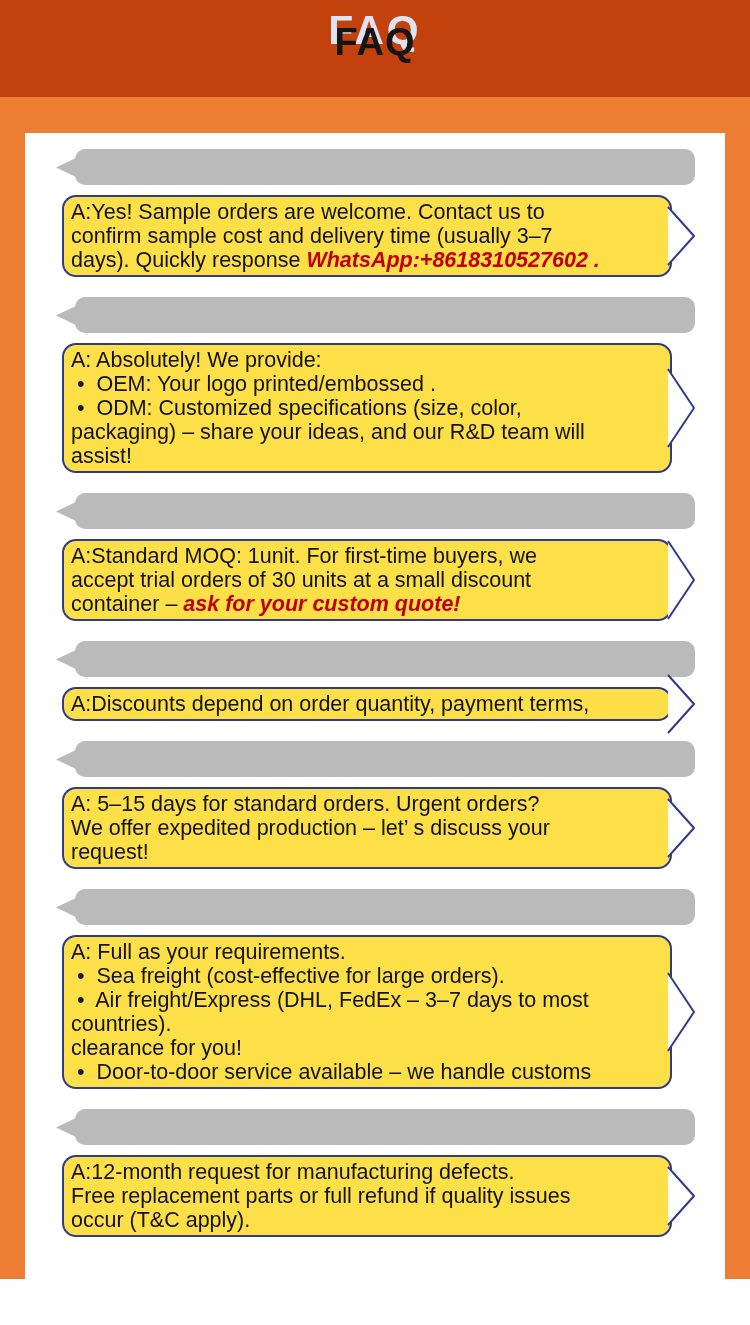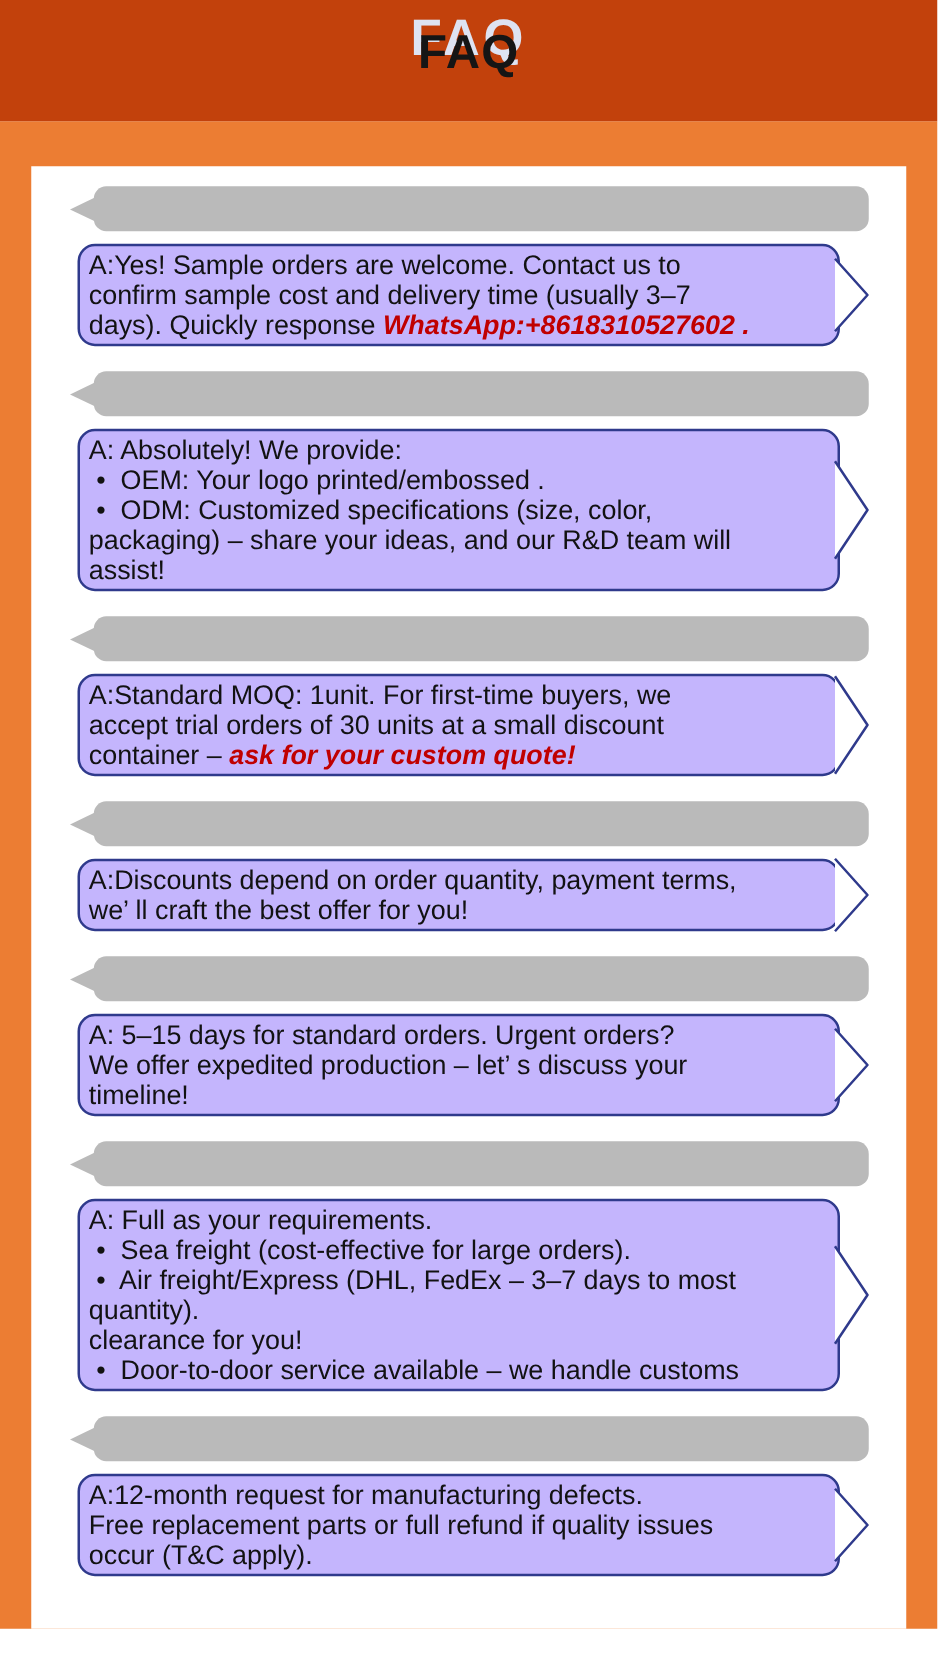--- a/index.html
+++ b/index.html
@@ -46,21 +46,21 @@
     line-height: 36px;
     padding-left: 60px;
     white-space: pre;
   }
   .q-tail { position: absolute; left: -19px; top: 5px; }
   .q-tail polygon { fill: var(--gray); }
   
   .a-row { position: relative; margin: 0 53px 20px 37px; }
   .a-box {
     position: relative;
-    background: #c4b5fd;
+    background: #fde047;
     border: 2px solid var(--navy);
     border-radius: 14px;
     padding: 3px 6px 3px 7px;
     font-size: 21.5px;
     line-height: 24px;
     color: #121212;
   }
   .a-line { white-space: pre; }
   .red { color: var(--red); font-weight: 700; font-style: italic; }
   .a-tail {
@@ -142,60 +142,59 @@
   <section class="qa">
     <div class="q-bubble">
       <svg class="q-tail" width="24" height="27" viewBox="0 0 24 27">
         <polygon points="24,2 0,13.5 24,25"></polygon>
       </svg>
       <span class="q-text">Q: How do I get a price discount?</span>
     </div>
     <div class="a-row">
       <div class="a-box">
             <div class="a-line"><span>A:Discounts depend on order quantity, payment terms,</span></div>
-            <div class="a-line"><span>we’ ll craft the best offer for you!</span></div>
             <svg class="a-tail" width="30" height="60" viewBox="0 0 30 60">
               <path d="M1,1 L27,30 L1,59" fill="#ffffff" stroke="#2F3A8C" stroke-width="2" stroke-linejoin="round"></path>
             </svg>
           </div>
     </div>
   </section>
 
   <section class="qa">
     <div class="q-bubble">
       <svg class="q-tail" width="24" height="27" viewBox="0 0 24 27">
         <polygon points="24,2 0,13.5 24,25"></polygon>
       </svg>
       <span class="q-text">Q: What’ s the lead time for bulk orders?</span>
     </div>
     <div class="a-row">
       <div class="a-box">
             <div class="a-line"><span>A: 5–15 days for standard orders. Urgent orders?</span></div>
             <div class="a-line"><span>We offer expedited production – let’ s discuss your</span></div>
-            <div class="a-line"><span>timeline!</span></div>
+            <div class="a-line"><span>request!</span></div>
             <svg class="a-tail" width="30" height="60" viewBox="0 0 30 60">
               <path d="M1,1 L27,30 L1,59" fill="#ffffff" stroke="#2F3A8C" stroke-width="2" stroke-linejoin="round"></path>
             </svg>
           </div>
     </div>
   </section>
 
   <section class="qa">
     <div class="q-bubble">
       <svg class="q-tail" width="24" height="27" viewBox="0 0 24 27">
         <polygon points="24,2 0,13.5 24,25"></polygon>
       </svg>
       <span class="q-text">Q: Which shipping methods do you use?</span>
     </div>
     <div class="a-row">
       <div class="a-box">
             <div class="a-line"><span>A: Full as your requirements.</span></div>
             <div class="a-line"><span> •  Sea freight (cost-effective for large orders).</span></div>
             <div class="a-line"><span> •  Air freight/Express (DHL, FedEx – 3–7 days to most</span></div>
-            <div class="a-line"><span>quantity).</span></div>
+            <div class="a-line"><span>countries).</span></div>
             <div class="a-line"><span>clearance for you!</span></div>
             <div class="a-line"><span> •  Door-to-door service available – we handle customs</span></div>
             <svg class="a-tail" width="30" height="80" viewBox="0 0 30 80">
               <path d="M1,1 L27,40 L1,79" fill="#ffffff" stroke="#2F3A8C" stroke-width="2" stroke-linejoin="round"></path>
             </svg>
           </div>
     </div>
   </section>
 
   <section class="qa">

